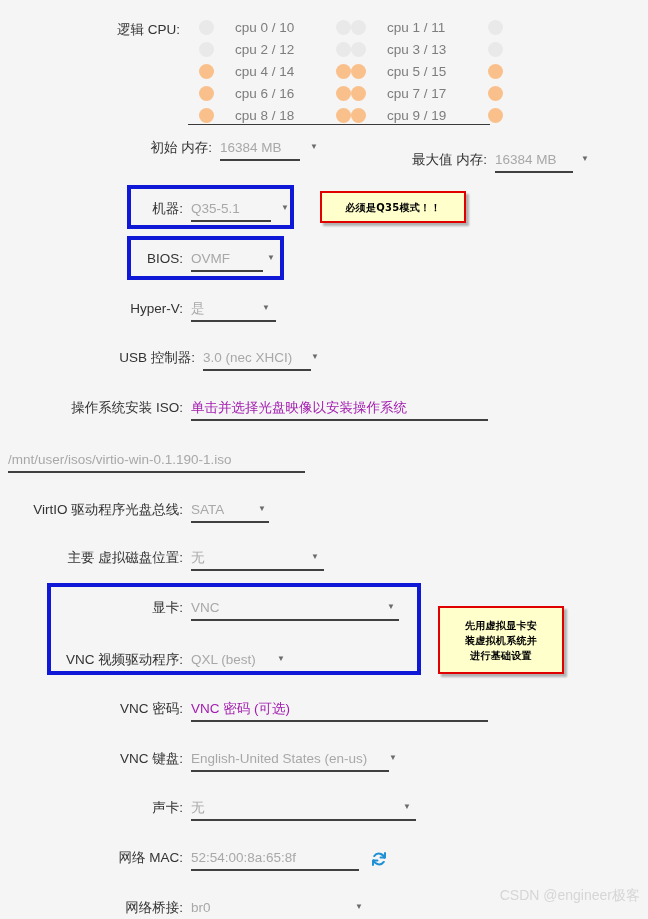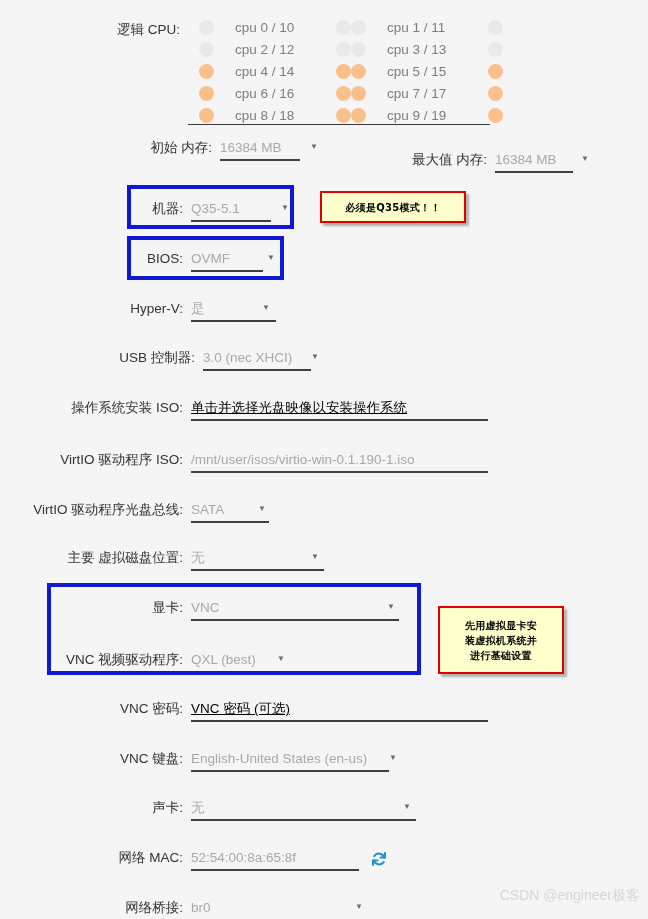--- a/index.html
+++ b/index.html
@@ -38,21 +38,21 @@
     display: flex;
     align-items: flex-start;
   }
   .field .val {
     color: #a8a8a8;
     font-size: 13.5px;
     line-height: 16px;
     white-space: nowrap;
     padding-top: 1px;
   }
-  .field .val.link { color: #000000; text-decoration: underline; }
+  .field .val.link { color: #a21caf; }
   .caret {
     position: absolute;
     top: 4px;
     font-size: 8px;
     color: #6b6b6b;
     line-height: 8px;
   }
 
   
   #cpu-block { position: absolute; left: 117px; top: 8px; }
@@ -264,21 +264,20 @@
   </div>
 
   <div class="row" style="left:0; top:399px; width:500px;">
     <div class="lbl" style="width:183px;">操作系统安装 ISO:</div>
     <div class="field" style="width:297px;">
       <span class="val link">单击并选择光盘映像以安装操作系统</span>
     </div>
   </div>
 
   <div class="row" style="left:0; top:451px; width:500px;">
-    <div class="lbl" style="width:183px;">VirtIO 驱动程序 ISO:</div>
     <div class="field" style="width:297px;">
       <span class="val">/mnt/user/isos/virtio-win-0.1.190-1.iso</span>
     </div>
   </div>
 
   <div class="row" style="left:0; top:501px; width:340px;">
     <div class="lbl" style="width:183px;">VirtIO 驱动程序光盘总线:</div>
     <div class="field" style="width:78px;">
       <span class="val">SATA</span>
       <span class="caret" style="right:3px;">▼</span>

